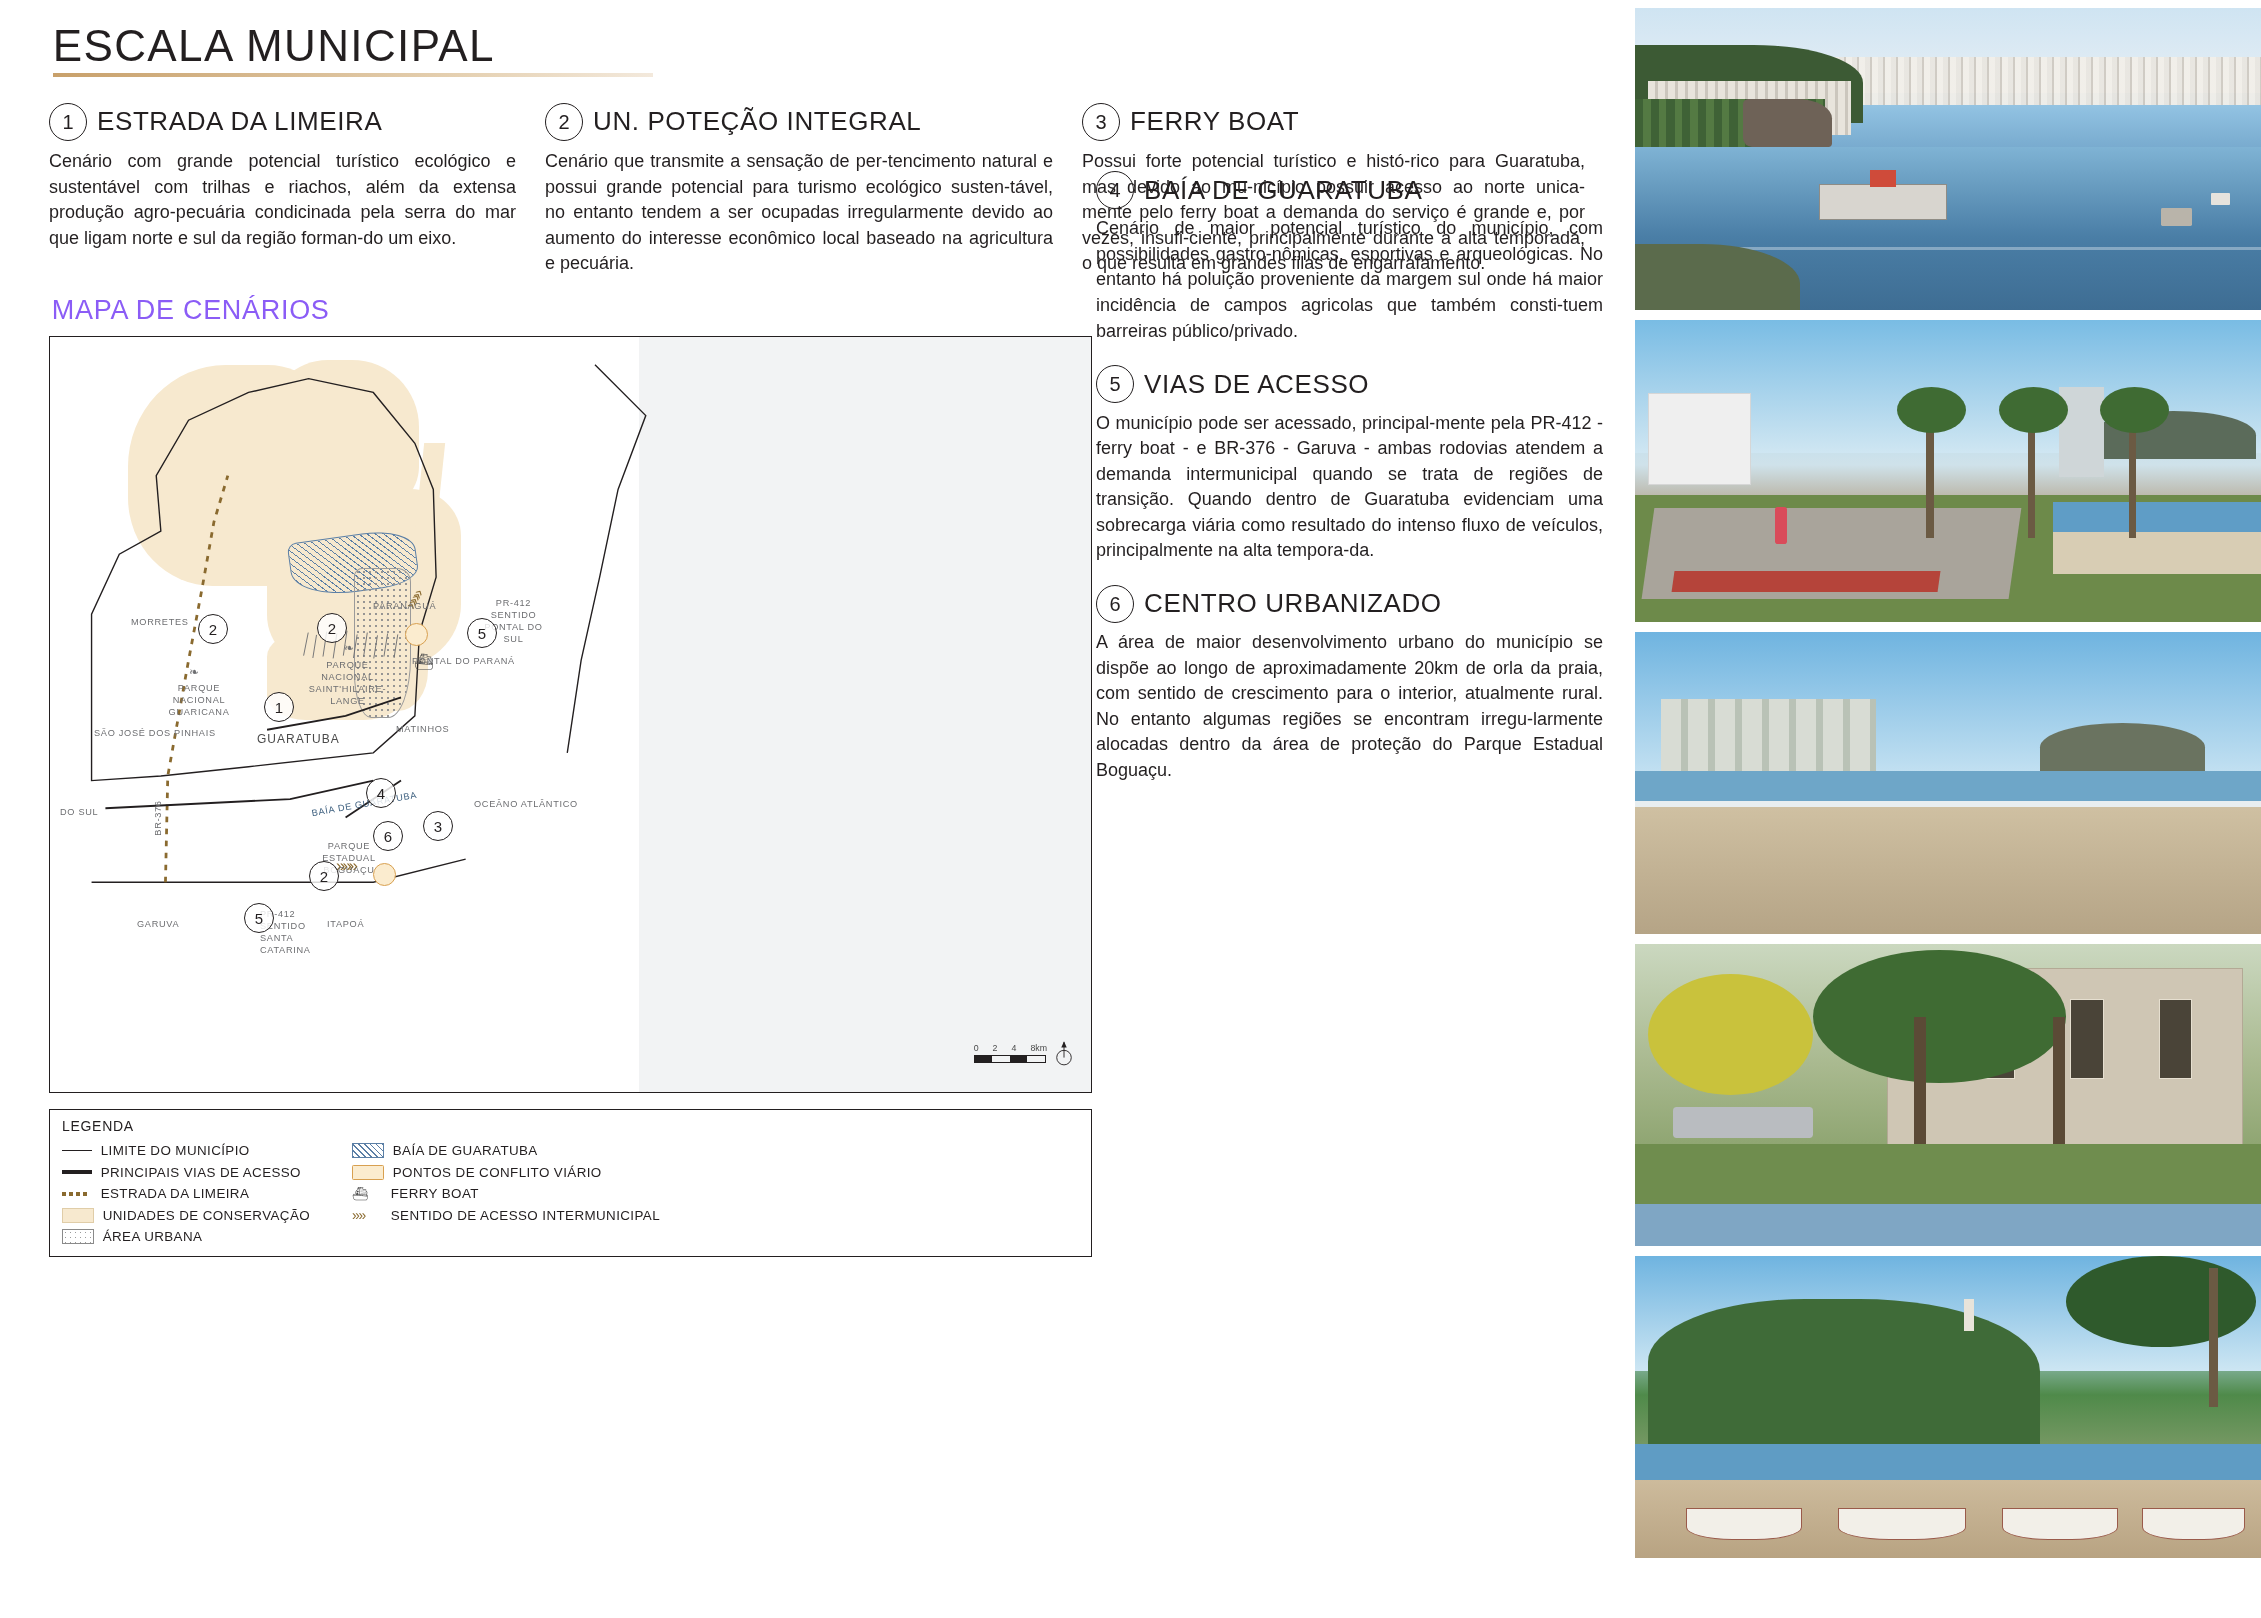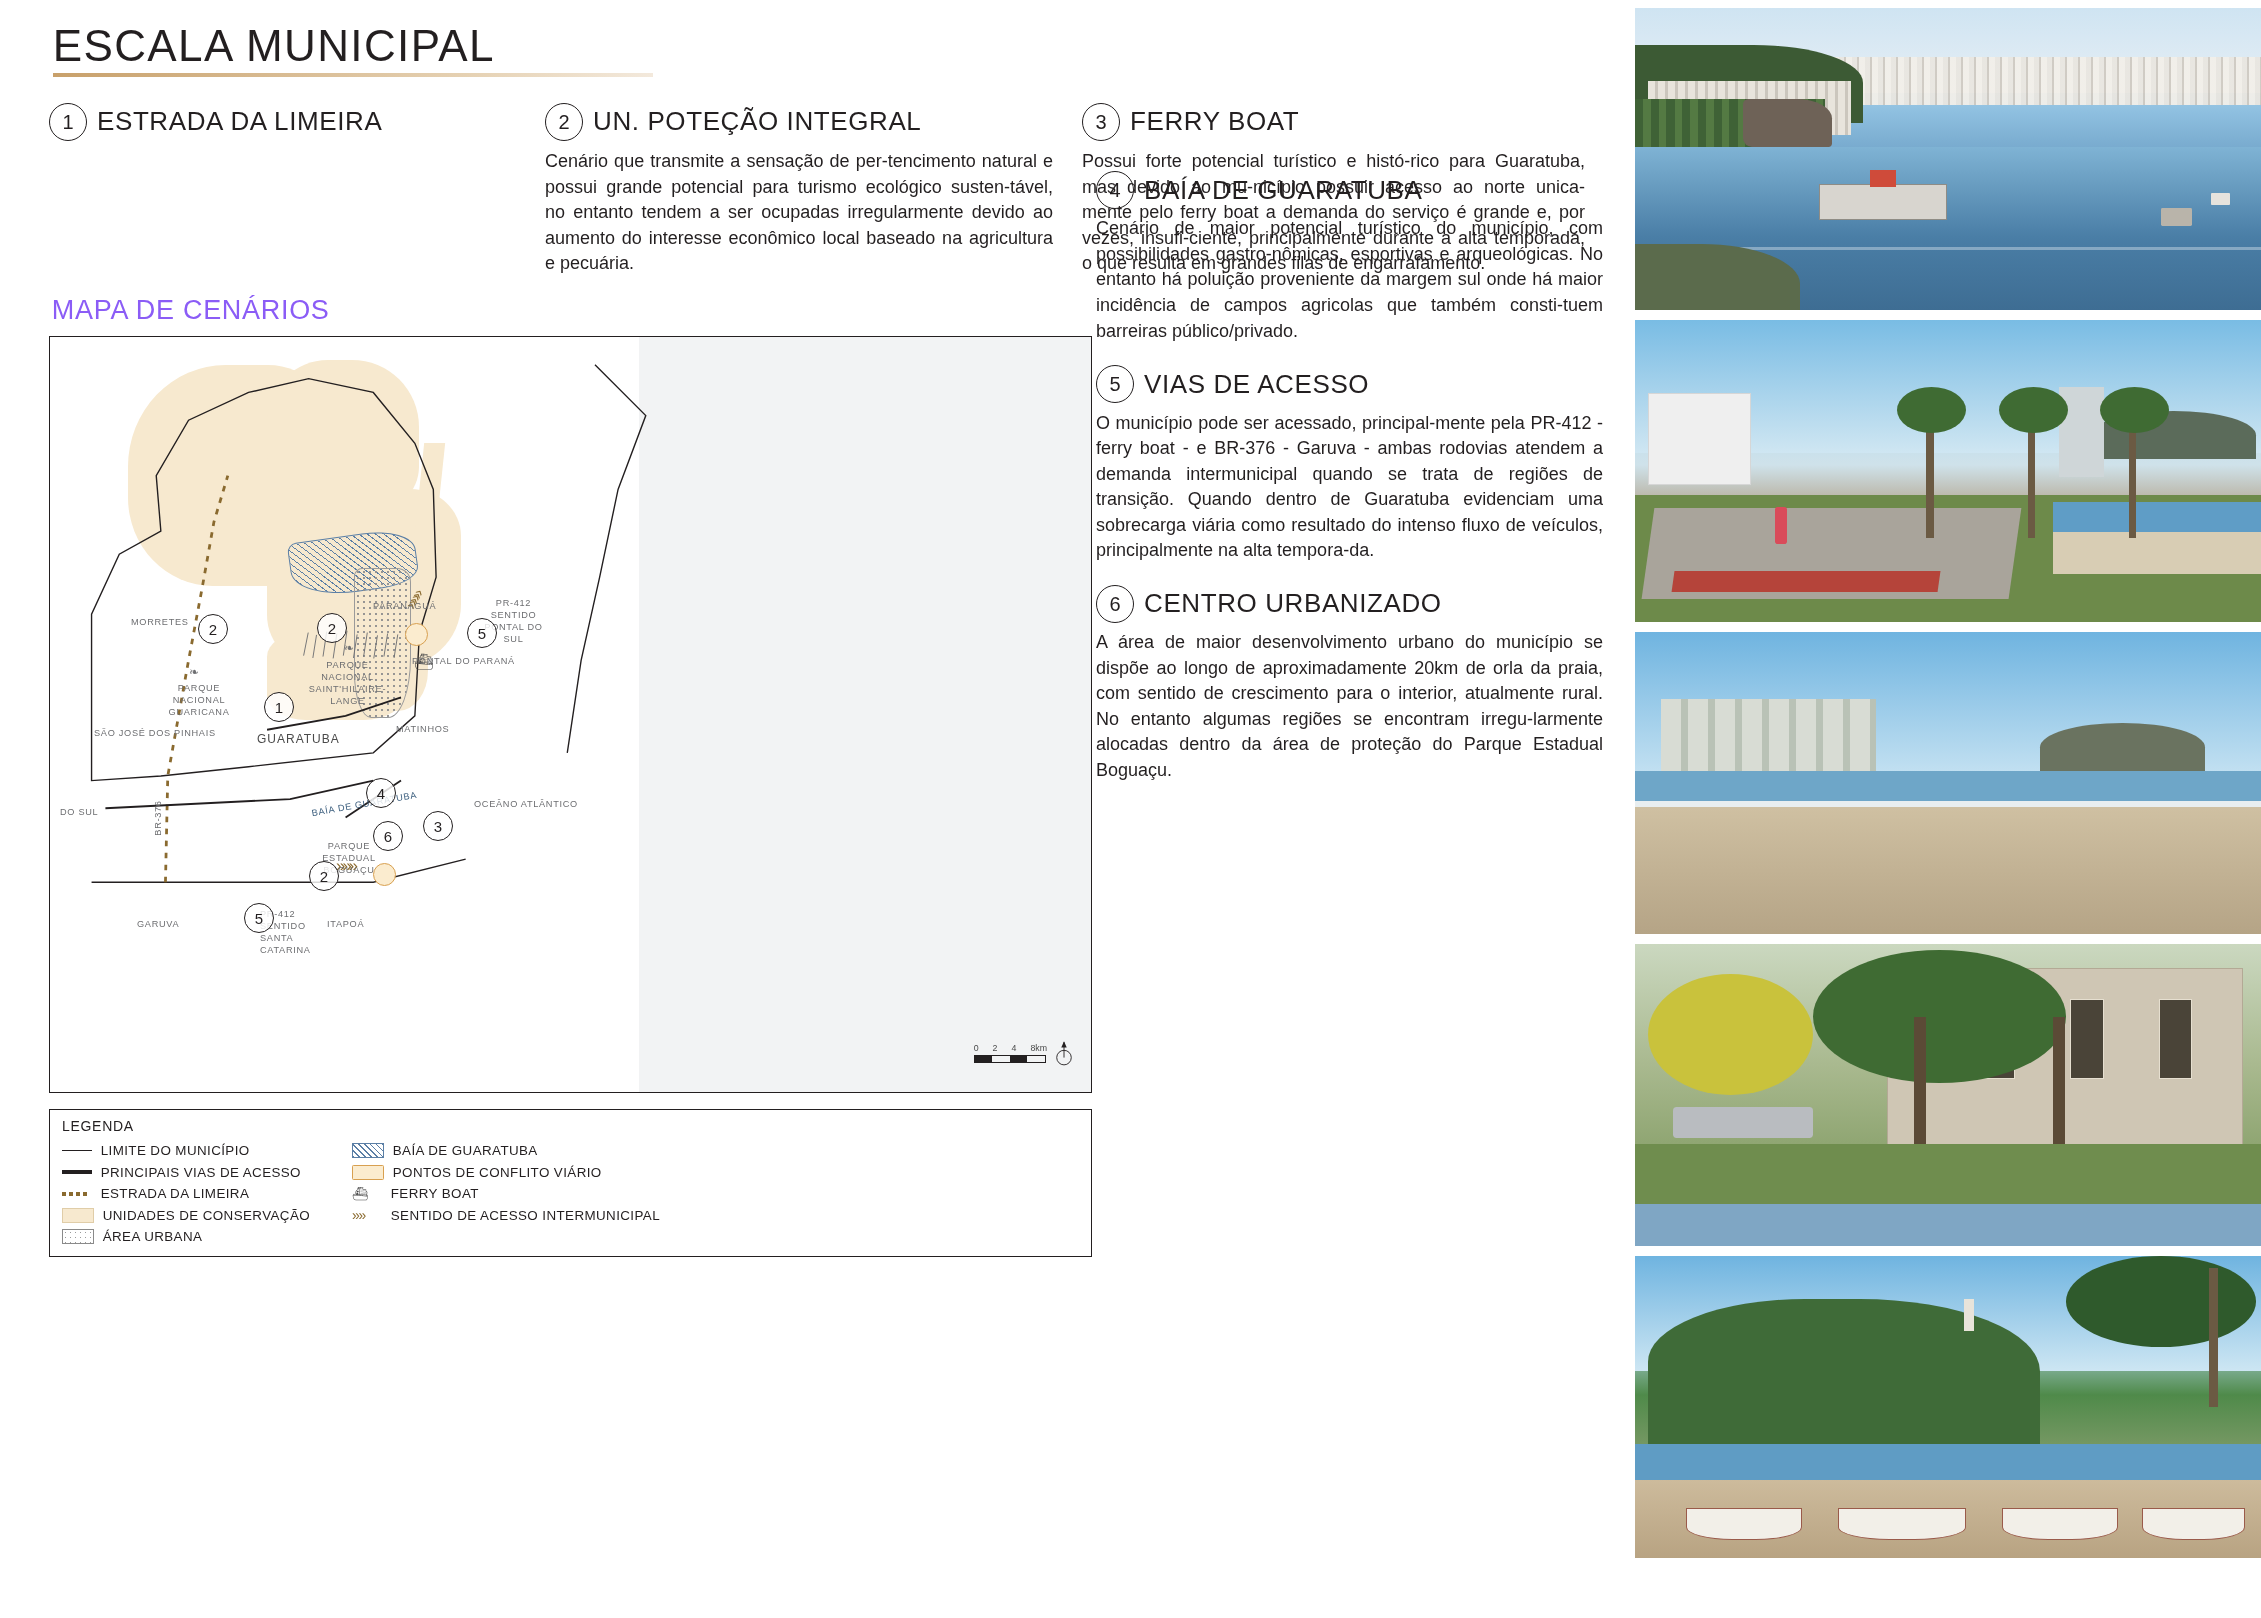--- a/index.html
+++ b/index.html
@@ -326,20 +326,21 @@
       <div class="title-rule"></div>
     </div>
 
     <div class="top-cols">
 
       <div class="top-col c1">
         <div class="sc-head">
           <div class="num-circle">1</div>
           <div class="sc-title">ESTRADA DA LIMEIRA</div>
         </div>
+        <div class="sc-body">Cenário com grande potencial turístico ecológico e sustentável com trilhas e riachos, além da extensa produção agro-pecuária condicinada pela serra do mar que ligam norte e sul da região forman-do um eixo.</div>
       </div>
 
       <div class="top-col c2">
         <div class="sc-head">
           <div class="num-circle">2</div>
           <div class="sc-title">UN. POTEÇÃO INTEGRAL</div>
         </div>
         <div class="sc-body">Cenário que transmite a sensação de per-tencimento natural e possui grande potencial para turismo ecológico susten-tável, no entanto tendem a ser ocupadas irregularmente devido ao aumento do interesse econômico local baseado na agricultura e pecuária.</div>
       </div>
 

